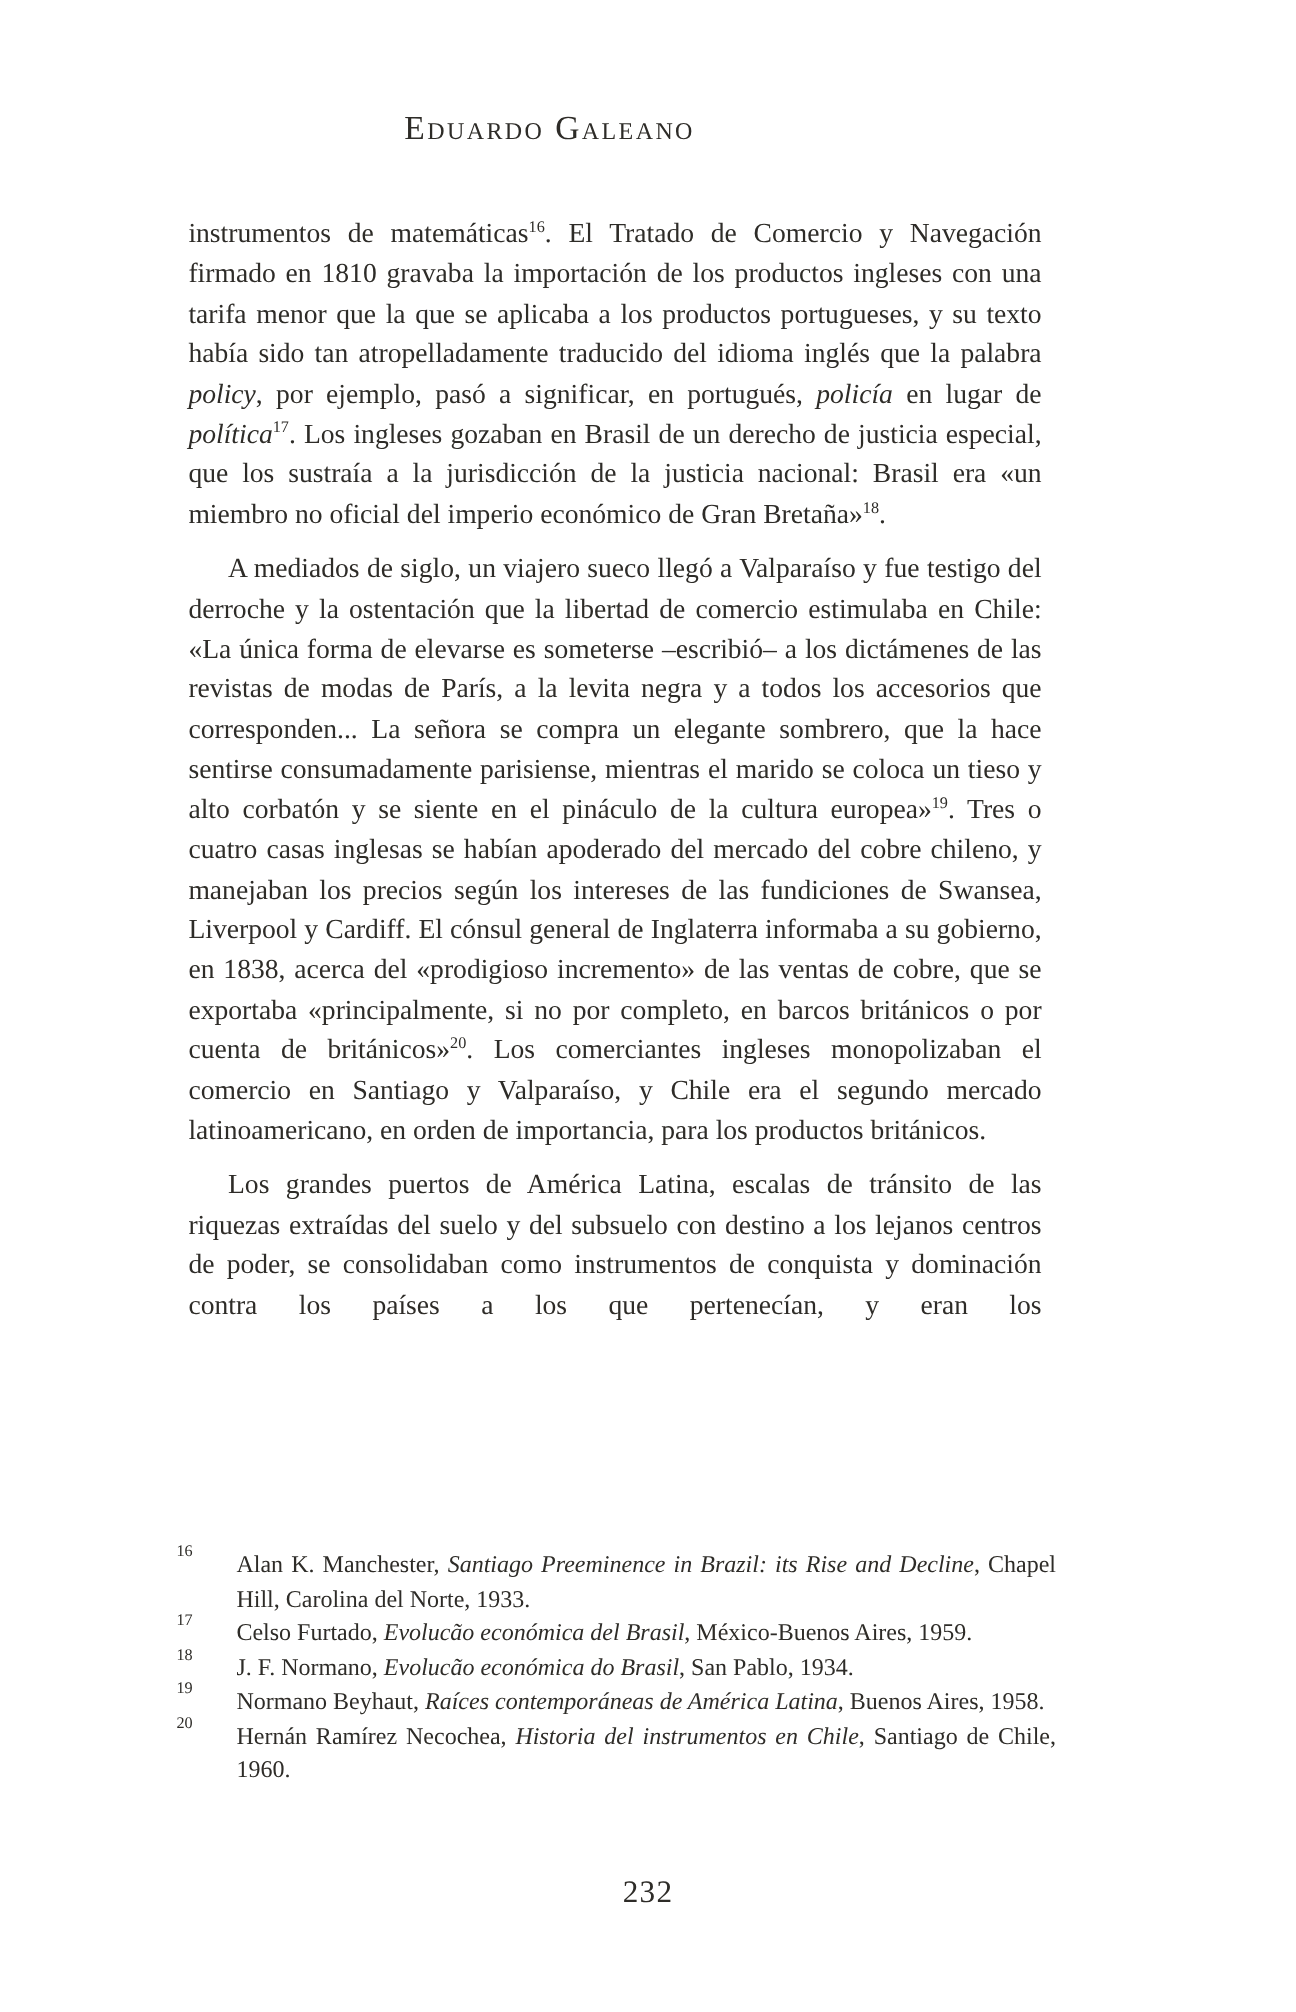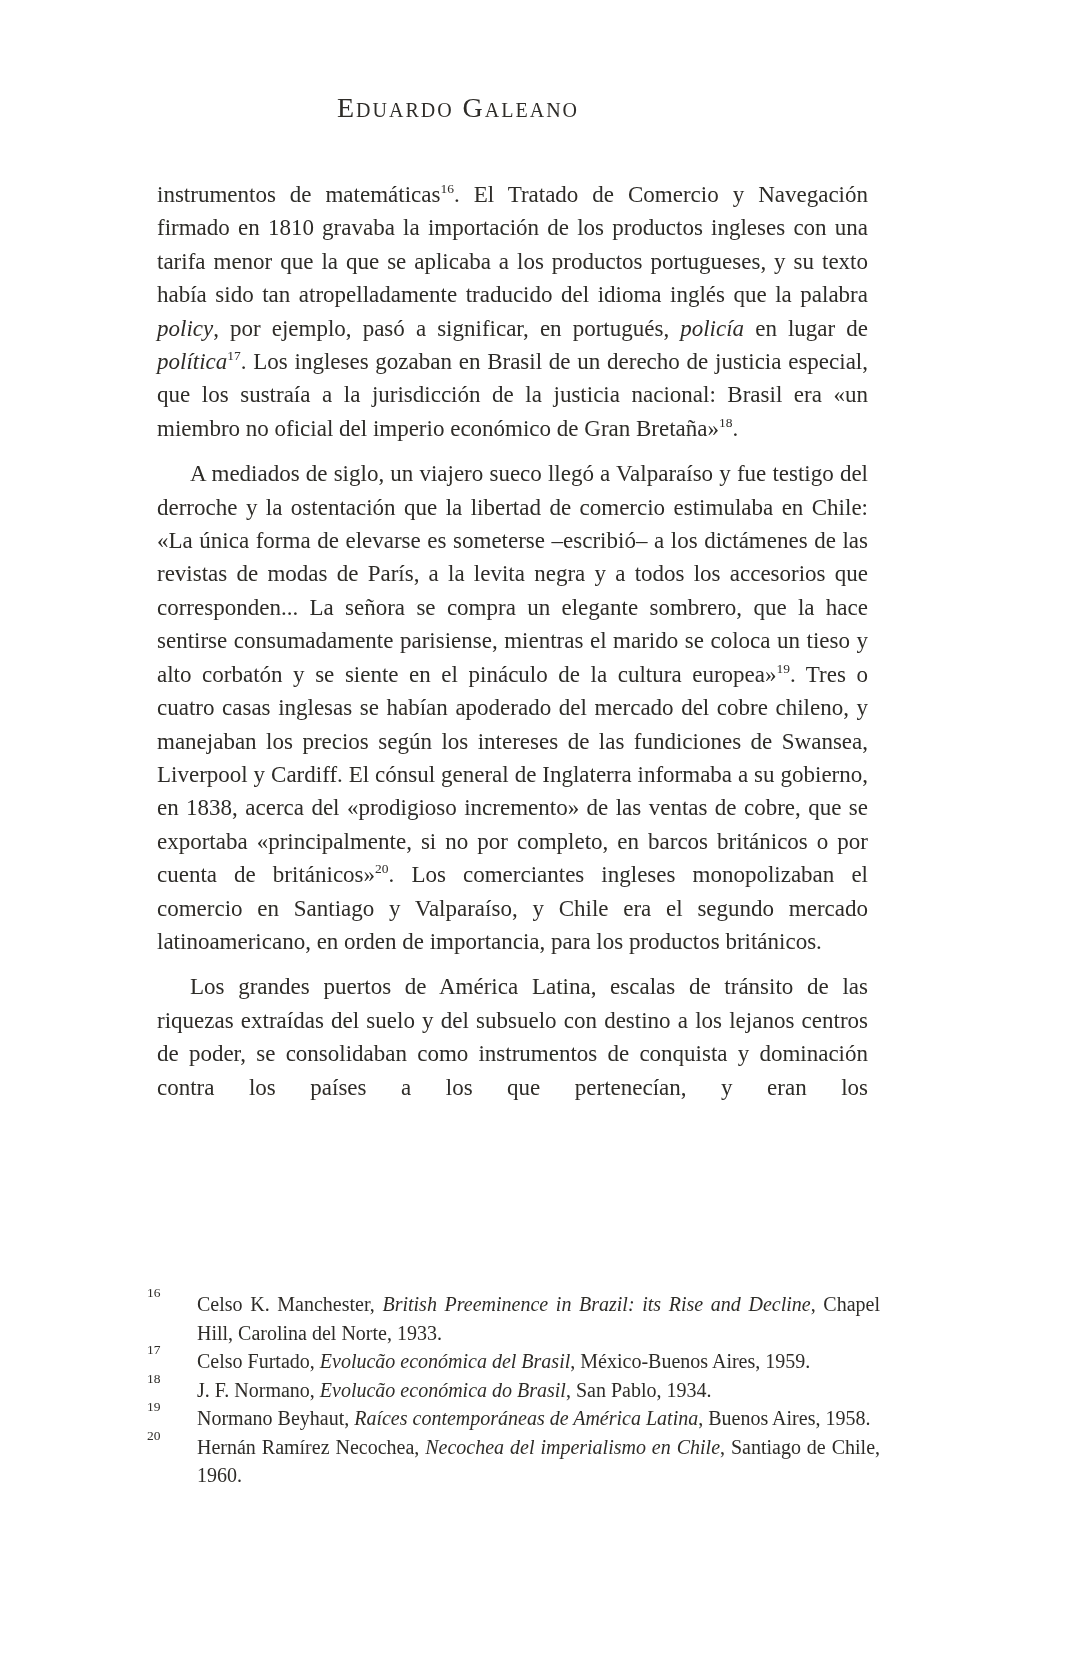--- a/index.html
+++ b/index.html
@@ -88,20 +88,21 @@
 <div class="page">
   <div class="running-header">Eduardo Galeano</div>
 
   <div class="body-text" id="body-text">
       <p class="para"><span>instrumentos de matemáticas</span><sup>16</sup><span>. El Tratado de Comercio y Navegación firmado en 1810 gravaba la importación de los productos ingleses con una tarifa menor que la que se aplicaba a los productos portugueses, y su texto había sido tan atropelladamente traducido del idioma inglés que la palabra </span><i>policy</i><span>, por ejemplo, pasó a significar, en portugués, </span><i>policía</i><span> en lugar de </span><i>política</i><sup>17</sup><span>. Los ingleses gozaban en Brasil de un derecho de justicia especial, que los sustraía a la jurisdicción de la justicia nacional: Brasil era «un miembro no oficial del imperio económico de Gran Bretaña»</span><sup>18</sup><span>.</span></p>
       <p class="para indent"><span>A mediados de siglo, un viajero sueco llegó a Valparaíso y fue testigo del derroche y la ostentación que la libertad de comercio estimulaba en Chile: «La única forma de elevarse es someterse –escribió– a los dictámenes de las revistas de modas de París, a la levita negra y a todos los accesorios que corresponden... La señora se compra un elegante sombrero, que la hace sentirse consumadamente parisiense, mientras el marido se coloca un tieso y alto corbatón y se siente en el pináculo de la cultura europea»</span><sup>19</sup><span>. Tres o cuatro casas inglesas se habían apoderado del mercado del cobre chileno, y manejaban los precios según los intereses de las fundiciones de Swansea, Liverpool y Cardiff. El cónsul general de Inglaterra informaba a su gobierno, en 1838, acerca del «prodigioso incremento» de las ventas de cobre, que se exportaba «principalmente, si no por completo, en barcos británicos o por cuenta de británicos»</span><sup>20</sup><span>. Los comerciantes ingleses monopolizaban el comercio en Santiago y Valparaíso, y Chile era el segundo mercado latinoamericano, en orden de importancia, para los productos británicos.</span></p>
       <p class="para indent justify-last"><span>Los grandes puertos de América Latina, escalas de tránsito de las riquezas extraídas del suelo y del subsuelo con destino a los lejanos centros de poder, se consolidaban como instrumentos de conquista y dominación contra los países a los que pertenecían, y eran los</span></p>
     </div>
 
   <div class="footnotes" id="footnotes">
-      <p class="footnote"><span class="fn-num">16</span><span>Celso K. Manchester, </span><i>British Preeminence in Brazil: its Rise and Decline</i><span>, Chapel Hill, Carolina del Norte, 1933.</span></p>
+      <p class="footnote"><span class="fn-num">16</span><span>Alan K. Manchester, </span><i>Santiago Preeminence in Brazil: its Rise and Decline</i><span>, Chapel Hill, Carolina del Norte, 1933.</span></p>
       <p class="footnote"><span class="fn-num">17</span><span>Celso Furtado, </span><i>Evolucão económica del Brasil</i><span>, México-Buenos Aires, 1959.</span></p>
       <p class="footnote"><span class="fn-num">18</span><span>J. F. Normano, </span><i>Evolucão económica do Brasil</i><span>, San Pablo, 1934.</span></p>
       <p class="footnote"><span class="fn-num">19</span><span>Normano Beyhaut, </span><i>Raíces contemporáneas de América Latina</i><span>, Buenos Aires, 1958.</span></p>
-      <p class="footnote"><span class="fn-num">20</span><span>Hernán Ramírez Necochea, </span><i>Necochea del imperialismo en Chile</i><span>, Santiago de Chile, 1960.</span></p>
+      <p class="footnote"><span class="fn-num">20</span><span>Hernán Ramírez Necochea, </span><i>Historia del instrumentos en Chile</i><span>, Santiago de Chile, 1960.</span></p>
     </div>
 
+  <div class="page-number">232</div>
 </div>
 
 </body></html>

